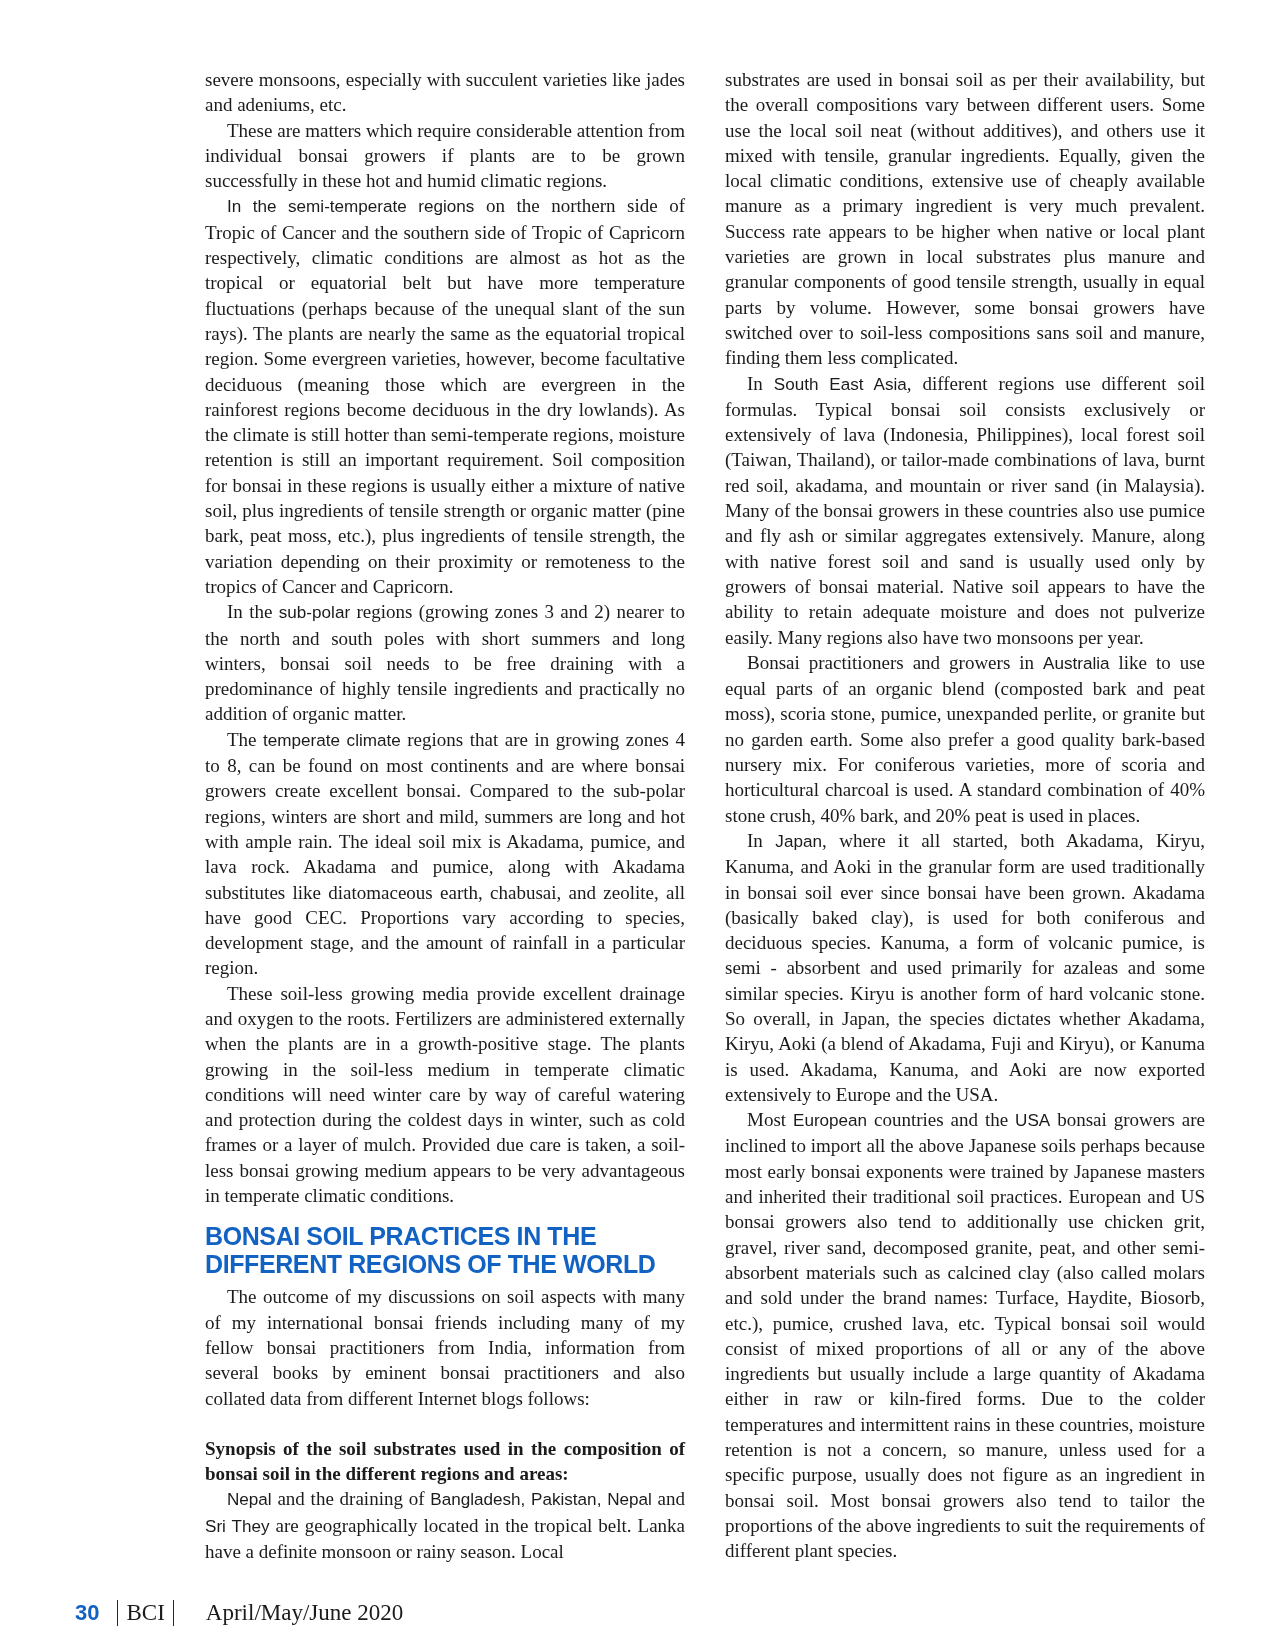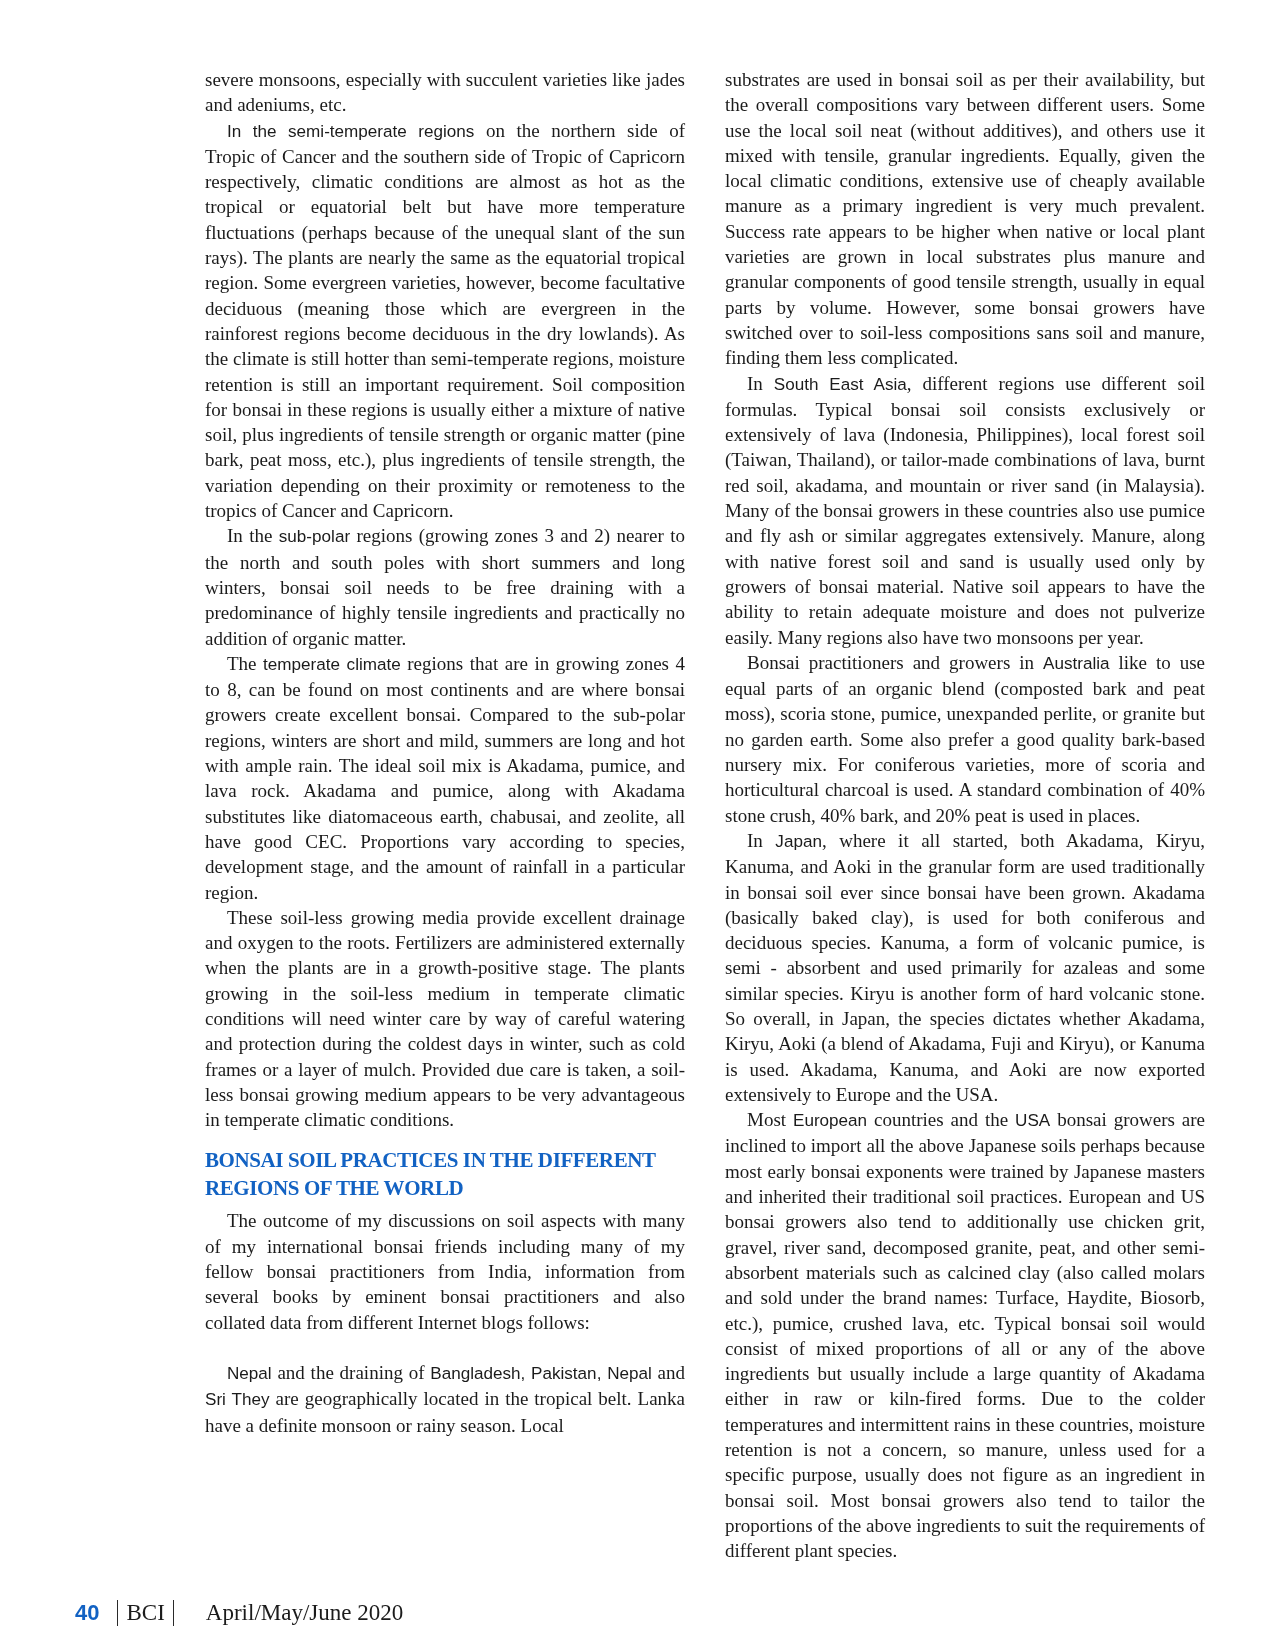--- a/index.html
+++ b/index.html
@@ -33,24 +33,24 @@
     -webkit-hyphens: auto;
   }
   .para.indent { text-indent: 22px; }
   .para.bold-serif { font-weight: 700; }
   .b-sans {
     font-family: "Liberation Sans", sans-serif;
     font-weight: 400;
     font-size: 0.9em;
   }
   .heading {
-    font-family: Liberation Serif, serif;
+    font-family: Liberation Sans, sans-serif;
     font-weight: 700;
     color: var(--blue, #1262c3);
-    font-size: 21px;
+    font-size: 25px;
     line-height: 28px;
     letter-spacing: -0.4px;
     margin: 14px 0 6px 0;
   }
   .spacer { height: 25px; }
   .footer {
     position: absolute;
     left: 75px;
     top: 1600px;
     display: flex;
@@ -75,39 +75,41 @@
   .issue { padding-left: 8px; margin-left: 24px; }
 </style>
 </head>
 <body style="color: rgb(27, 27, 27);">
 
 <div class="page">
 
   <div class="columns">
     <div class="col" id="col-left">
         <p class="para"><span class="run">severe monsoons, especially with succulent varieties like jades and adeniums, etc.</span></p>
+        <p class="para indent"><span class="run">These are matters which require considerable attention from individual bonsai growers if plants are to be grown successfully in these hot and humid climatic regions.</span></p>
         <p class="para indent"><span class="b-sans">In the semi-temperate regions</span><span class="run"> on the northern side of Tropic of Cancer and the southern side of Tropic of Capricorn respectively, climatic conditions are almost as hot as the tropical or equatorial belt but have more temperature fluctuations (perhaps because of the unequal slant of the sun rays). The plants are nearly the same as the equatorial tropical region. Some evergreen varieties, however, become facultative deciduous (meaning those which are evergreen in the rainforest regions become deciduous in the dry lowlands). As the climate is still hotter than semi-temperate regions, moisture retention is still an important requirement. Soil composition for bonsai in these regions is usually either a mixture of native soil, plus ingredients of tensile strength or organic matter (pine bark, peat moss, etc.), plus ingredients of tensile strength, the variation depending on their proximity or remoteness to the tropics of Cancer and Capricorn.</span></p>
         <p class="para indent"><span class="run">In the </span><span class="b-sans">sub-polar</span><span class="run"> regions (growing zones 3 and 2) nearer to the north and south poles with short summers and long winters, bonsai soil needs to be free draining with a predominance of highly tensile ingredients and practically no addition of organic matter.</span></p>
         <p class="para indent"><span class="run">The </span><span class="b-sans">temperate climate</span><span class="run"> regions that are in growing zones 4 to 8, can be found on most continents and are where bonsai growers create excellent bonsai. Compared to the sub-polar regions, winters are short and mild, summers are long and hot with ample rain. The ideal soil mix is Akadama, pumice, and lava rock. Akadama and pumice, along with Akadama substitutes like diatomaceous earth, chabusai, and zeolite, all have good CEC. Proportions vary according to species, development stage, and the amount of rainfall in a particular region.</span></p>
         <p class="para indent"><span class="run">These soil-less growing media provide excellent drainage and oxygen to the roots. Fertilizers are administered externally when the plants are in a growth-positive stage. The plants growing in the soil-less medium in temperate climatic conditions will need winter care by way of careful watering and protection during the coldest days in winter, such as cold frames or a layer of mulch. Provided due care is taken, a soil-less bonsai growing medium appears to be very advantageous in temperate climatic conditions.</span></p>
         <h2 class="heading">BONSAI SOIL PRACTICES IN THE DIFFERENT REGIONS OF THE WORLD</h2>
         <p class="para indent"><span class="run">The outcome of my discussions on soil aspects with many of my international bonsai friends including many of my fellow bonsai practitioners from India, information from several books by eminent bonsai practitioners and also collated data from different Internet blogs follows:</span></p>
         <div class="spacer"></div>
+        <p class="para bold-serif"><span class="run">Synopsis of the soil substrates used in the composition of bonsai soil in the different regions and areas:</span></p>
         <p class="para indent"><span class="b-sans">Nepal</span><span class="run"> and the draining of </span><span class="b-sans">Bangladesh, Pakistan, Nepal</span><span class="run"> and </span><span class="b-sans">Sri They</span><span class="run"> are geographically located in the tropical belt. Lanka have a definite monsoon or rainy season. Local</span></p>
       </div>
     <div class="col" id="col-right">
         <p class="para"><span class="run">substrates are used in bonsai soil as per their availability, but the overall compositions vary between different users. Some use the local soil neat (without additives), and others use it mixed with tensile, granular ingredients. Equally, given the local climatic conditions, extensive use of cheaply available manure as a primary ingredient is very much prevalent. Success rate appears to be higher when native or local plant varieties are grown in local substrates plus manure and granular components of good tensile strength, usually in equal parts by volume. However, some bonsai growers have switched over to soil-less compositions sans soil and manure, finding them less complicated.</span></p>
         <p class="para indent"><span class="run">In </span><span class="b-sans">South East Asia</span><span class="run">, different regions use different soil formulas. Typical bonsai soil consists exclusively or extensively of lava (Indonesia, Philippines), local forest soil (Taiwan, Thailand), or tailor-made combinations of lava, burnt red soil, akadama, and mountain or river sand (in Malaysia). Many of the bonsai growers in these countries also use pumice and fly ash or similar aggregates extensively. Manure, along with native forest soil and sand is usually used only by growers of bonsai material. Native soil appears to have the ability to retain adequate moisture and does not pulverize easily. Many regions also have two monsoons per year.</span></p>
         <p class="para indent"><span class="run">Bonsai practitioners and growers in </span><span class="b-sans">Australia</span><span class="run"> like to use equal parts of an organic blend (composted bark and peat moss), scoria stone, pumice, unexpanded perlite, or granite but no garden earth. Some also prefer a good quality bark-based nursery mix. For coniferous varieties, more of scoria and horticultural charcoal is used. A standard combination of 40% stone crush, 40% bark, and 20% peat is used in places.</span></p>
         <p class="para indent"><span class="run">In </span><span class="b-sans">Japan</span><span class="run">, where it all started, both Akadama, Kiryu, Kanuma, and Aoki in the granular form are used traditionally in bonsai soil ever since bonsai have been grown. Akadama (basically baked clay), is used for both coniferous and deciduous species. Kanuma, a form of volcanic pumice, is semi - absorbent and used primarily for azaleas and some similar species. Kiryu is another form of hard volcanic stone. So overall, in Japan, the species dictates whether Akadama, Kiryu, Aoki (a blend of Akadama, Fuji and Kiryu), or Kanuma is used. Akadama, Kanuma, and Aoki are now exported extensively to Europe and the USA.</span></p>
         <p class="para indent"><span class="run">Most </span><span class="b-sans">European</span><span class="run"> countries and the </span><span class="b-sans">USA</span><span class="run"> bonsai growers are inclined to import all the above Japanese soils perhaps because most early bonsai exponents were trained by Japanese masters and inherited their traditional soil practices. European and US bonsai growers also tend to additionally use chicken grit, gravel, river sand, decomposed granite, peat, and other semi-absorbent materials such as calcined clay (also called molars and sold under the brand names: Turface, Haydite, Biosorb, etc.), pumice, crushed lava, etc. Typical bonsai soil would consist of mixed proportions of all or any of the above ingredients but usually include a large quantity of Akadama either in raw or kiln-fired forms. Due to the colder temperatures and intermittent rains in these countries, moisture retention is not a concern, so manure, unless used for a specific purpose, usually does not figure as an ingredient in bonsai soil. Most bonsai growers also tend to tailor the proportions of the above ingredients to suit the requirements of different plant species.</span></p>
       </div>
   </div>
 
   <div class="footer">
-    <span class="pagenum">40</span>
+    <span class="pagenum">30</span>
     <span class="divider"></span>
     <span class="mag">BCI</span>
     <span class="divider"></span>
     <span class="issue">April/May/June 2020</span>
   </div>
 
 </div>
 
 </body></html>

